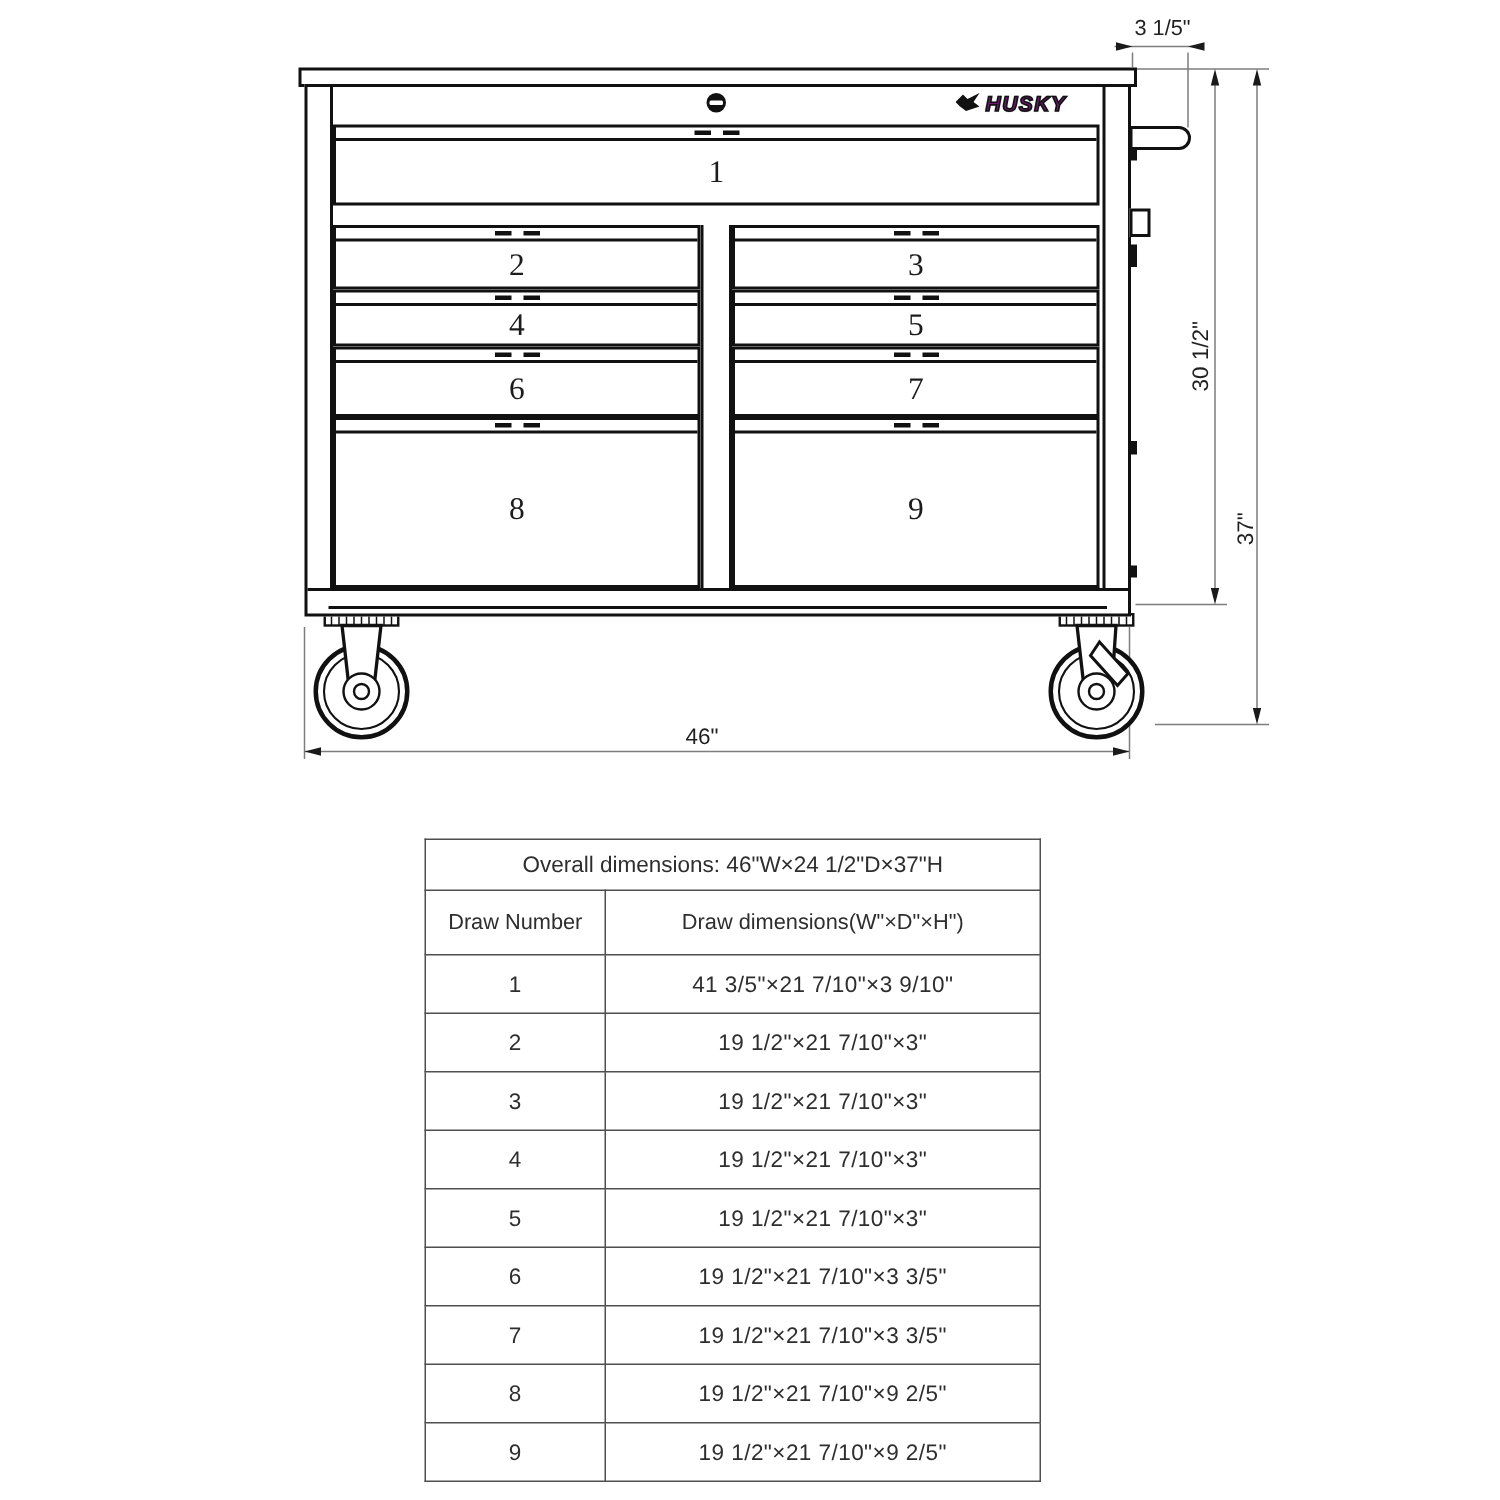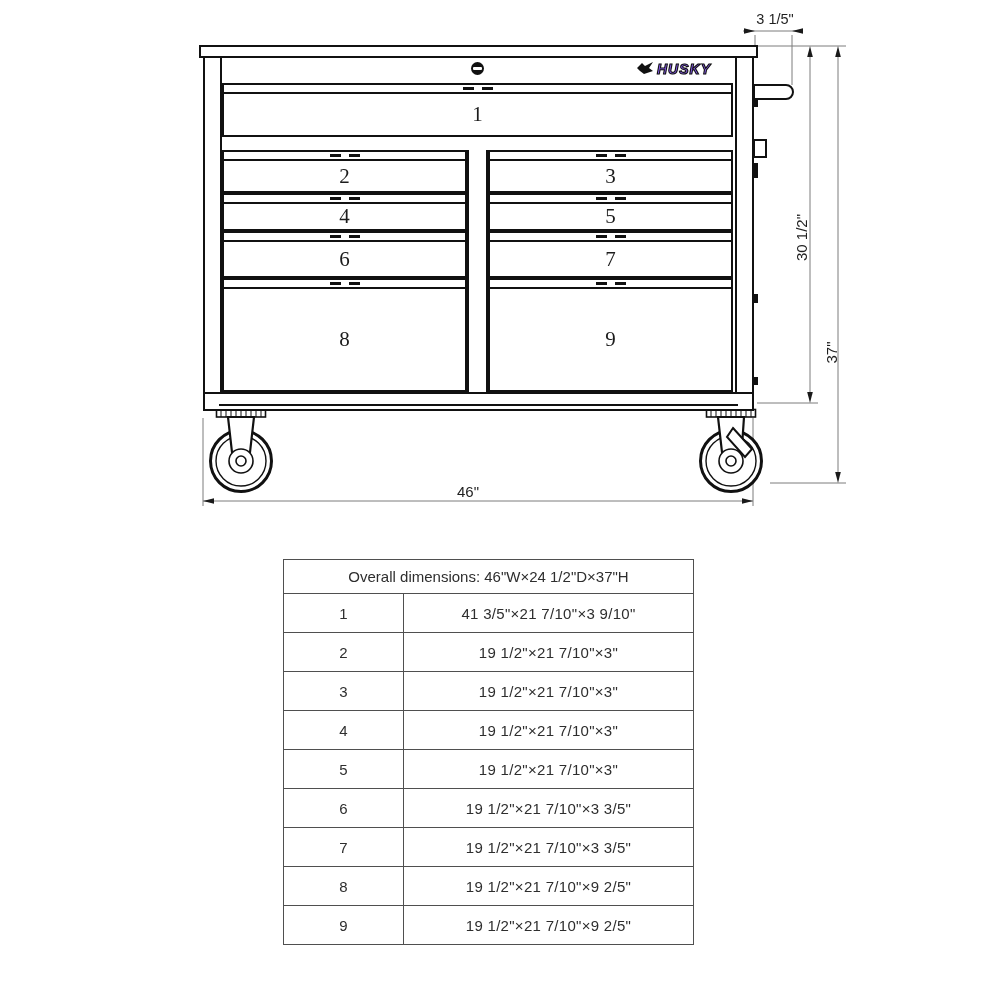--- a/index.html
+++ b/index.html
@@ -12,21 +12,21 @@
   #overlay{position:absolute;left:0;top:0;width:1000px;height:1000px;pointer-events:none;z-index:1;}
 
   
   #lid{left:199px;top:45px;width:559px;height:13px;border:2px solid #111;background:#fff;z-index:2;}
   #body{left:203px;top:56px;width:551px;height:355px;border:2px solid #111;background:#fff;z-index:2;}
   .inner-face{position:absolute;left:15px;top:0;width:517px;height:334px;
               border-left:2px solid #111;border-right:2px solid #111;}
   .lock{position:absolute;left:266px;top:4px;width:13px;height:13px;border-radius:50%;background:#111;}
   .lock-slot{position:absolute;left:2px;right:2px;top:5px;height:3px;background:#fff;border-radius:1px;}
   .brand{position:absolute;left:432px;top:2px;width:102px;height:17px;display:flex;align-items:center;gap:3px;}
-  .brand-text{font-style:italic;font-weight:900;font-size:14px;letter-spacing:1px;color:#8b5cf6;
+  .brand-text{font-style:italic;font-weight:900;font-size:14px;letter-spacing:1px;color:#701a75;
               -webkit-text-stroke:1.1px #111;text-shadow:0 0 1px #111;}
   .drawer{border:2px solid #111;background:#fff;display:flex;flex-direction:column;}
   .d1{position:absolute;left:17px;top:25px;width:511px;height:54px;}
   .col{position:absolute;top:92px;width:245px;height:243px;display:flex;flex-direction:column;}
   .col-left{left:17px;}
   .col-right{left:283px;}
   .divider{position:absolute;left:262px;top:92px;width:21px;height:243px;background:#fff;
            border-left:2px solid #111;border-right:2px solid #111;}
   .h1{height:43px;flex:none;} .h2{height:38px;flex:none;} .h3{height:47px;flex:none;} .h4{height:114px;flex:none;}
   .pull{height:9px;border-bottom:2px solid #111;display:flex;align-items:center;justify-content:center;gap:8px;flex:none;}
@@ -210,20 +210,24 @@
 <div class="dim-label lbl-handle">3 1/5"</div>
 <div class="dim-label lbl-bodyh">30 1/2"</div>
 <div class="dim-label lbl-overallh">37"</div>
 <div class="dim-label lbl-width">46"</div>
 
 <table id="dim-table">
   <tbody>
     <tr class="t-title">
       <td colspan="2">Overall dimensions: 46"W×24 1/2"D×37"H</td>
     </tr>
+    <tr class="t-head">
+      <td class="c-num">Draw Number</td>
+      <td>Draw dimensions(W"×D"×H")</td>
+    </tr>
     <tr class="t-row">
       <td class="c-num">1</td>
       <td>41 3/5"×21 7/10"×3 9/10"</td>
     </tr>
     <tr class="t-row">
       <td class="c-num">2</td>
       <td>19 1/2"×21 7/10"×3"</td>
     </tr>
     <tr class="t-row">
       <td class="c-num">3</td>

